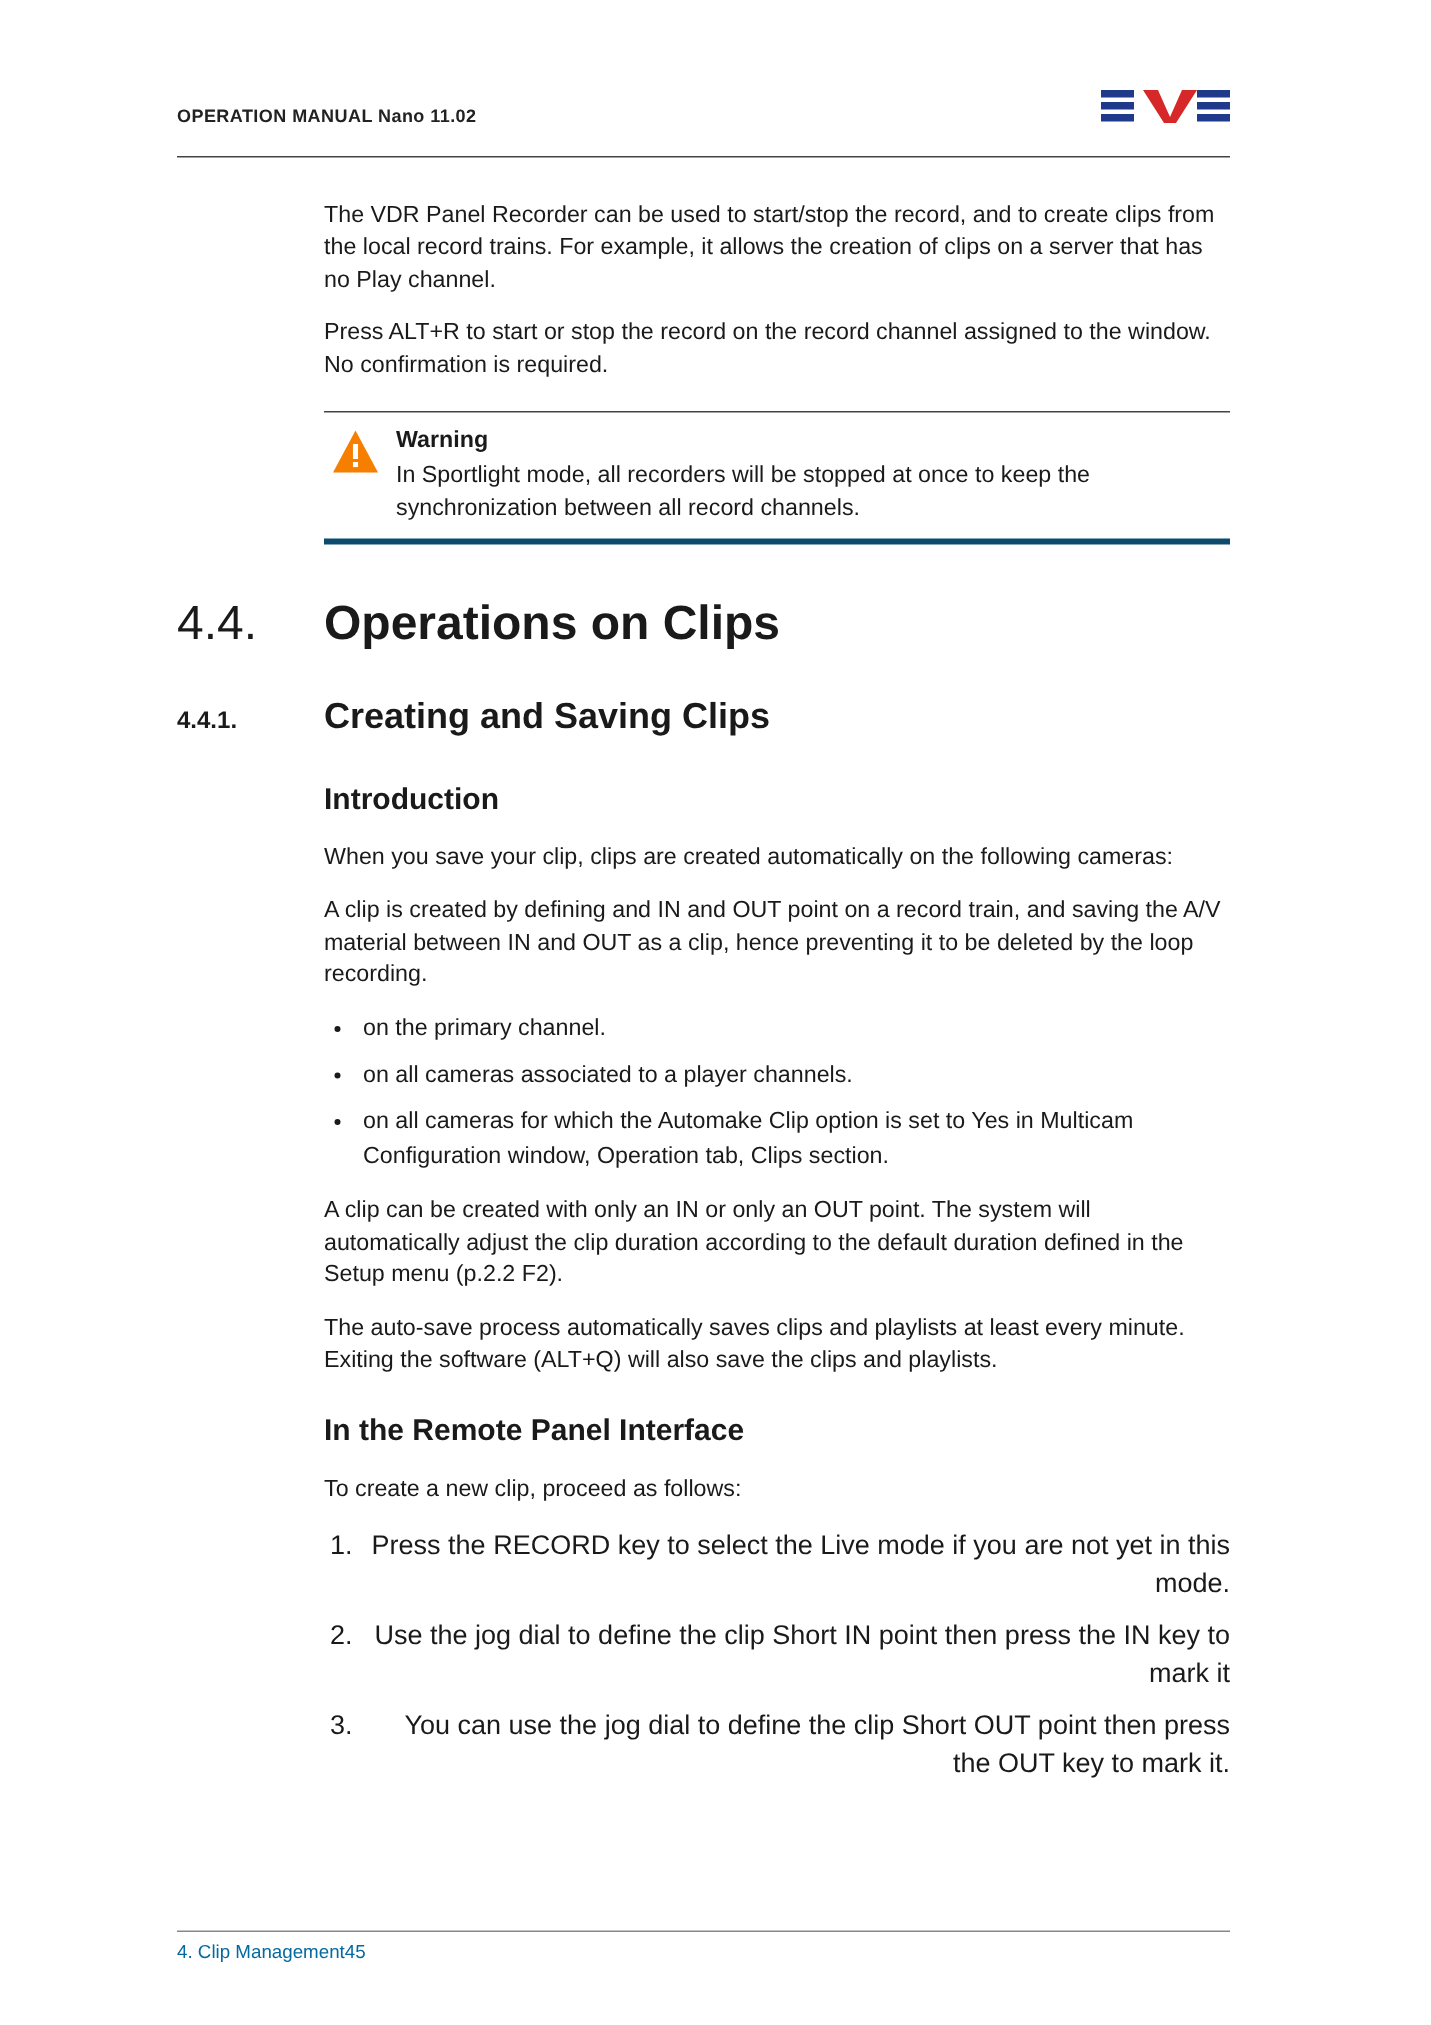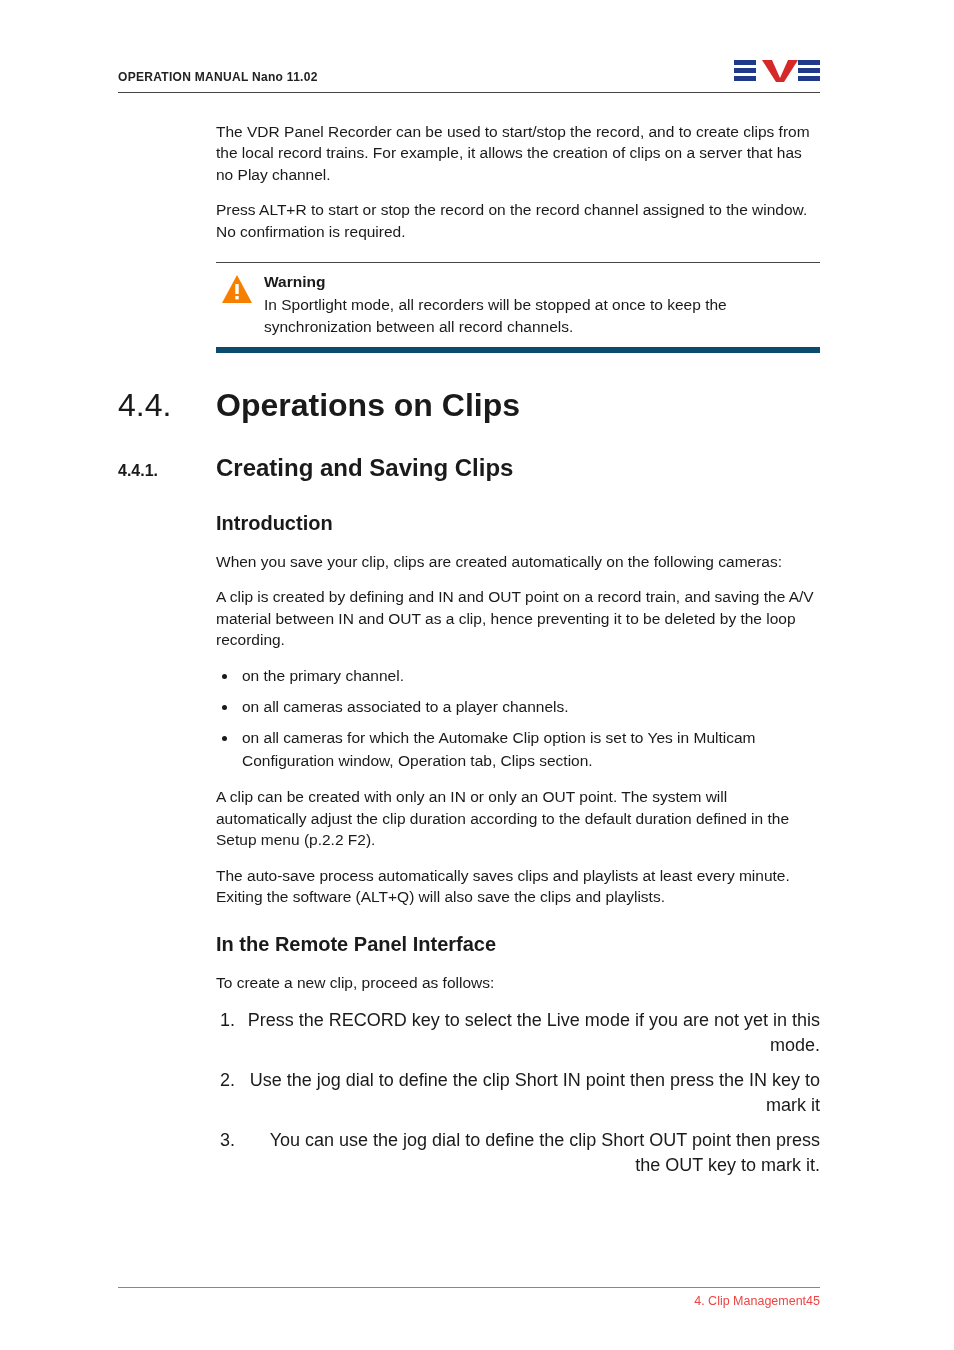--- a/index.html
+++ b/index.html
@@ -18,42 +18,42 @@
     width: 954px;
     height: 1350px;
     padding: 58px 134px 0 118px;
     position: relative;
   }
   .header-row {
     display: flex;
     justify-content: space-between;
     align-items: flex-end;
     border-bottom: 1.5px solid #444;
-    padding-bottom: 8px;
+    padding-bottom: 20px;
     margin-bottom: 28px;
   }
   .header-left {
     font-size: 12px;
     font-weight: bold;
     letter-spacing: 0.3px;
     color: #222;
   }
   .logo svg { display: block; }
   .content {
     margin-left: 98px;   
     margin-right: 0;
   }
   .p {
     font-size: 15.5px;
     line-height: 1.38;
     margin: 0 0 14px 0;
   }
   .box {
     border-top: 1px solid #444;
-    border-bottom: 6px solid #0c4a6e;
+    border-bottom: 4px solid #0c4a6e;
     padding: 8px 10px 10px 48px;
     margin: 20px 0 34px 0;
     position: relative;
     font-size: 15.5px;
     line-height: 1.38;
   }
   .box-title {
     font-weight: bold;
     display: block;
     margin-bottom: 2px;
@@ -122,23 +122,23 @@
     padding-left: 4px;
   }
   .footer {
     position: absolute;
     left: 118px;
     right: 134px;
     bottom: 42px;
     border-top: 1px solid #888;
     padding-top: 6px;
     display: flex;
-    justify-content: flex-end;
+    justify-content: flex-start;
     font-size: 12.5px;
-    color: #ef4444;
+    color: #0369a1;
   }
   b { font-weight: normal; }
 </style>
 </head>
 <body>
 
 <div class="page">
 
   <div class="header-row">
     <div class="header-left">OPERATION MANUAL Nano 11.02</div>

